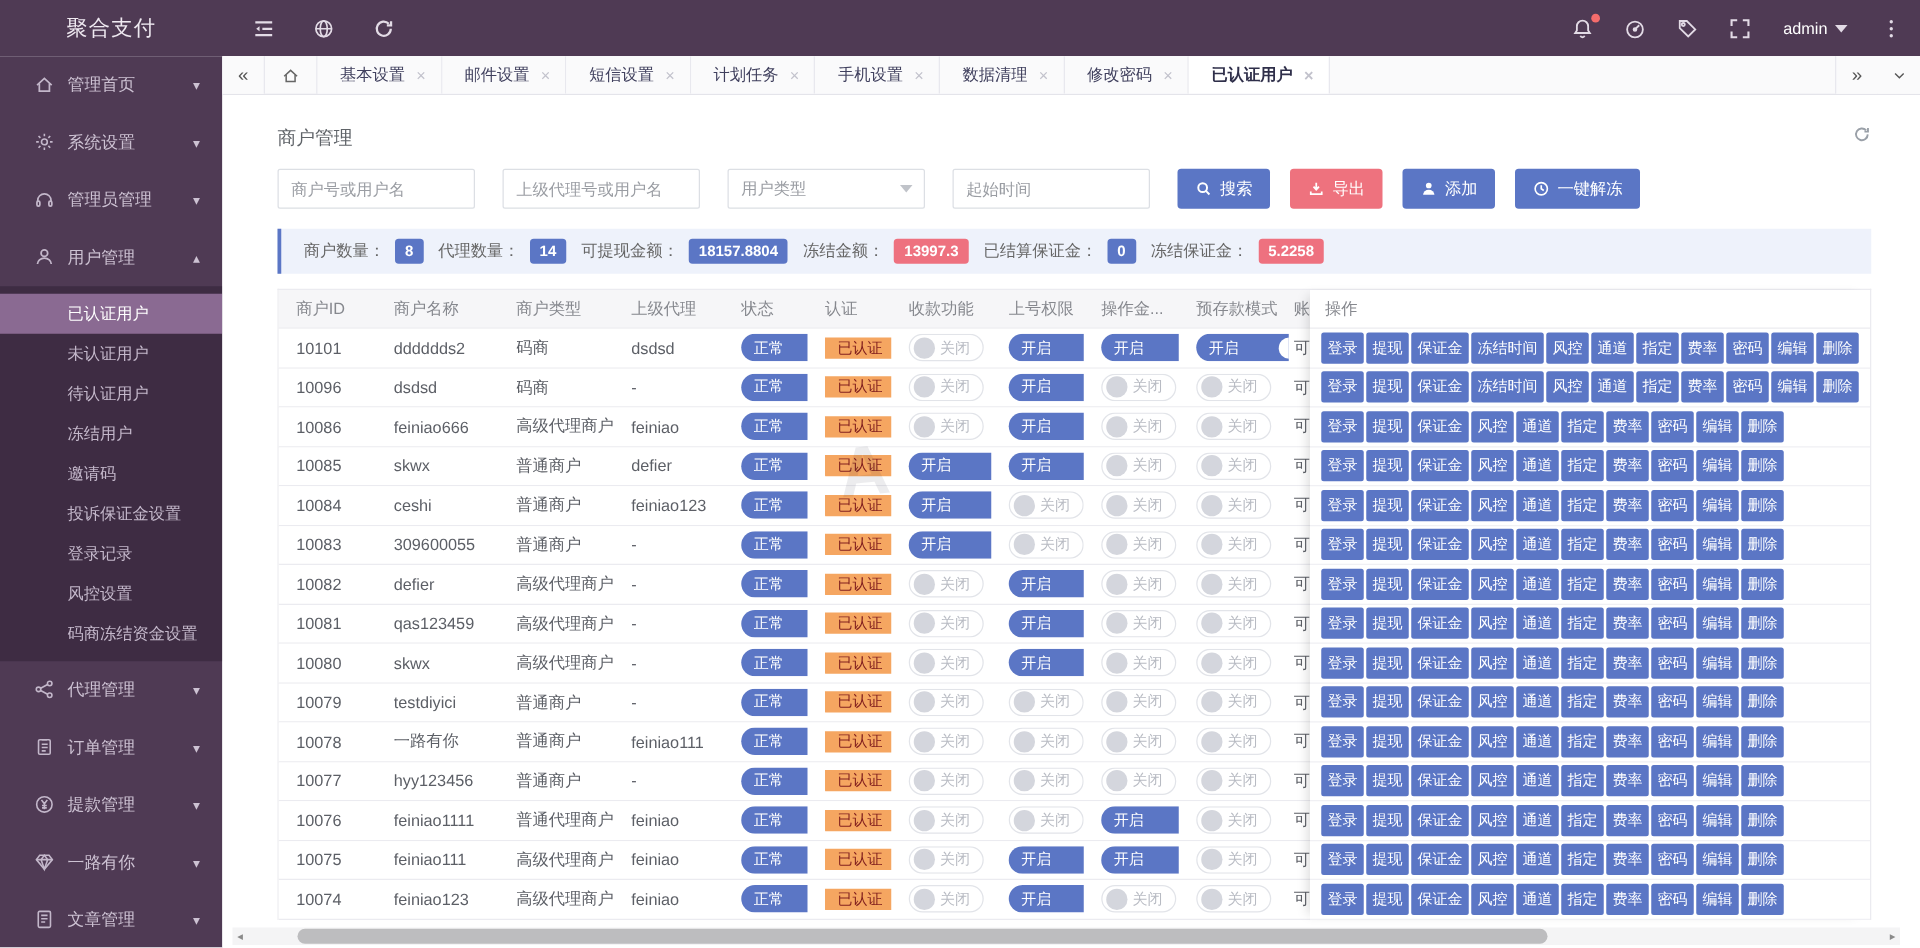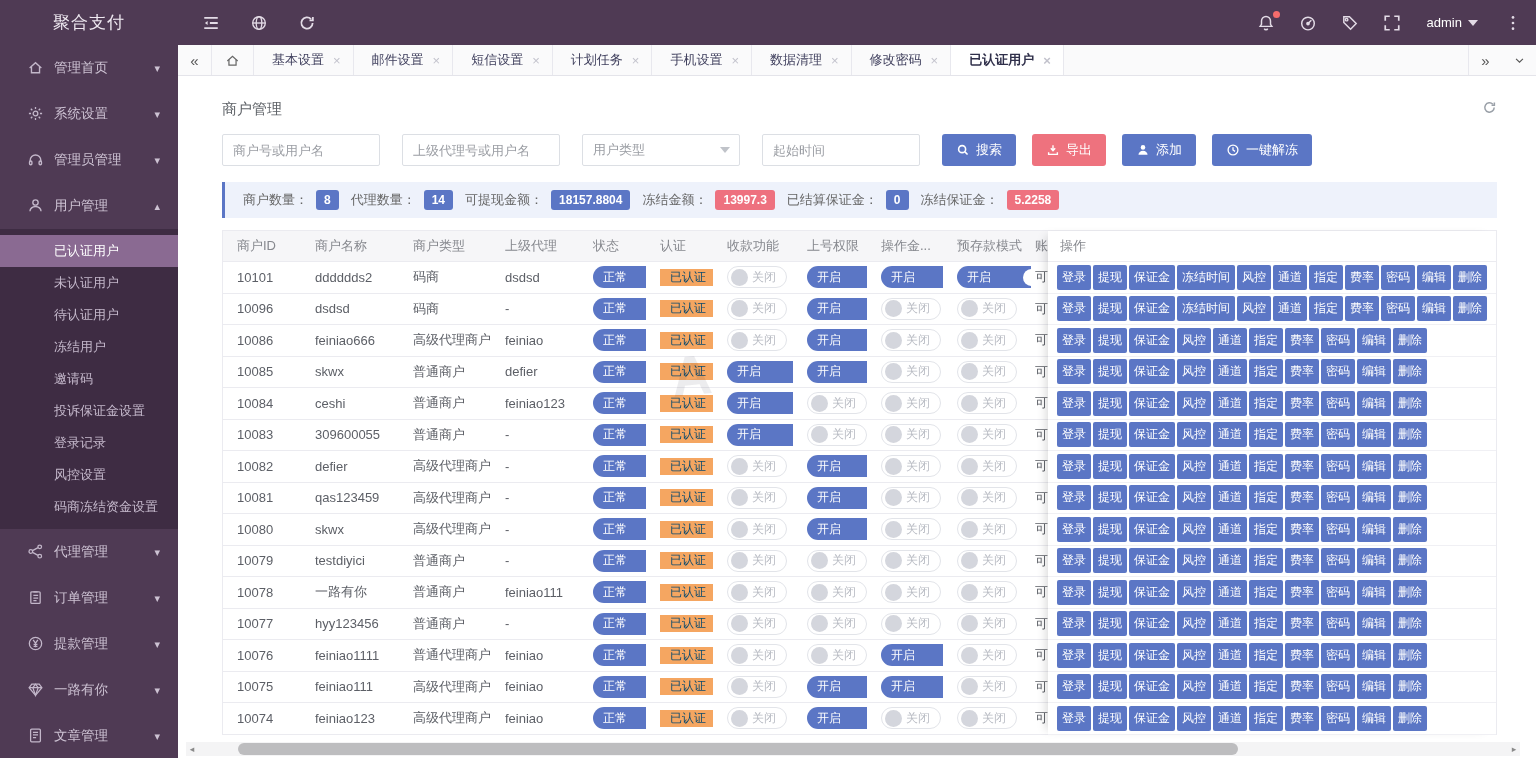--- a/index.html
+++ b/index.html
@@ -81,21 +81,21 @@
 
   .pill { display:inline-flex; align-items:center; height:22px; border-radius:11px; font-size:12px; cursor:pointer; }
   .pill.on { background:#5b76c5; color:#fff; padding:0 3px;gap:29px; }
   .pill.on .pl { padding:0 3px 0 7px; }
   .pill .knob { width:17px; height:17px; border-radius:50%; flex-shrink:0; }
   .pill.on .knob { background:#fff; }
   .pill.off { background:#fff; border:1px solid #e2e4e9; color:#b8bbc3; padding:0 3px; }
   .pill.off .knob { background:#d4d6dd; }
   .pill.off .pl { padding:0 7px 0 4px; }
 
-  .auth-badge { background:#f5a661; color:#0c4a6e; font-size:12px; border-radius:3px; padding:4px 10px; }
+  .auth-badge { background:#f5a661; color:#7f1d1d; font-size:12px; border-radius:3px; padding:4px 10px; }
 
   .ops-col { position:absolute; top:0; left:825px; right:0; bottom:0; background:#fff; z-index:10;
     box-shadow:-7px 0 9px -5px rgba(0,0,0,.15); }
   .ops-head { height:31px; display:flex; align-items:center; padding-left:12px; font-size:13px;
     color:#86888e; border-bottom:1px solid #ebebf0; background:#fff; }
   .ops-row { height:31.5px; display:flex; align-items:center; padding-left:9px; border-bottom:1px solid #f0f0f4; }
   .ob { background:#5b76c5; color:#fff; border:none; font-size:12px; padding:4px 5px; border-radius:2px;
     margin-right:2px; cursor:pointer; white-space:nowrap; font-family:inherit; }
 
   .wm { position:absolute; left:448px; top:112px; z-index:5; pointer-events:none; opacity:.08;

